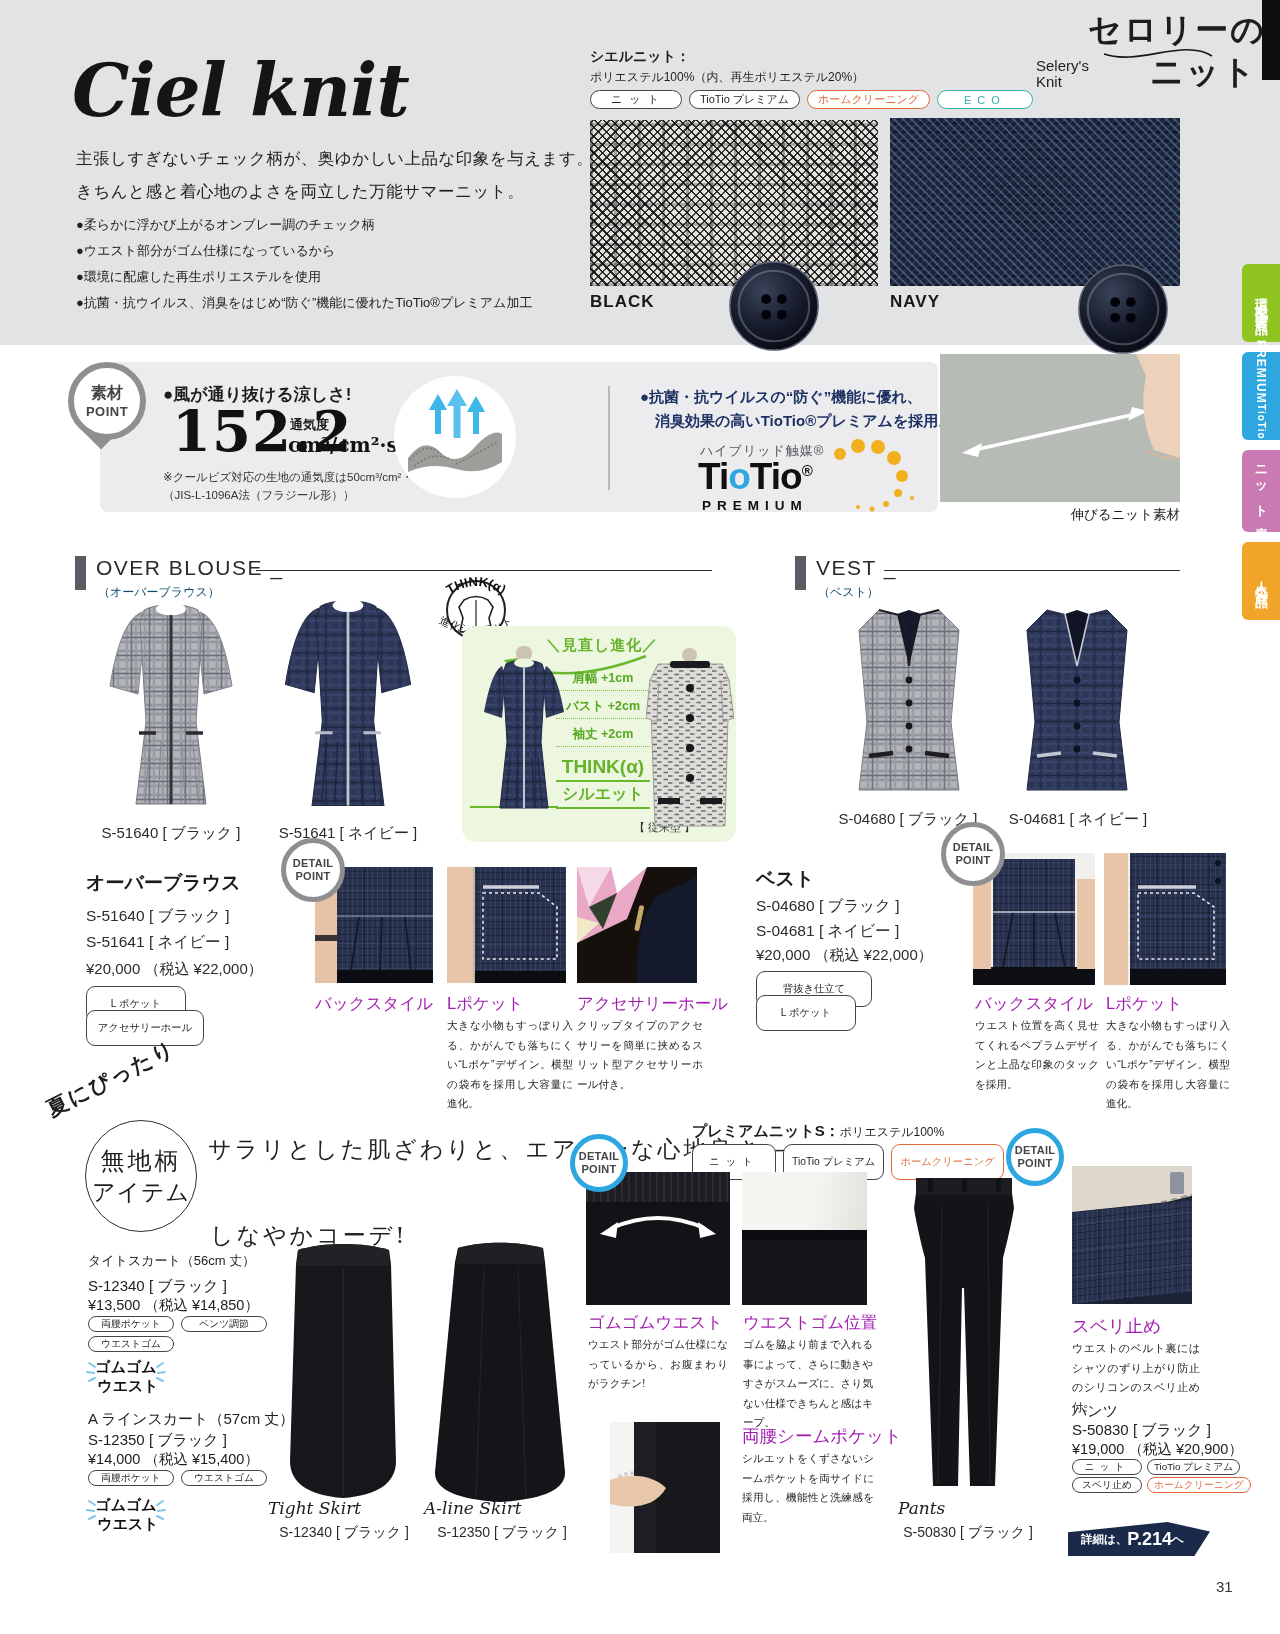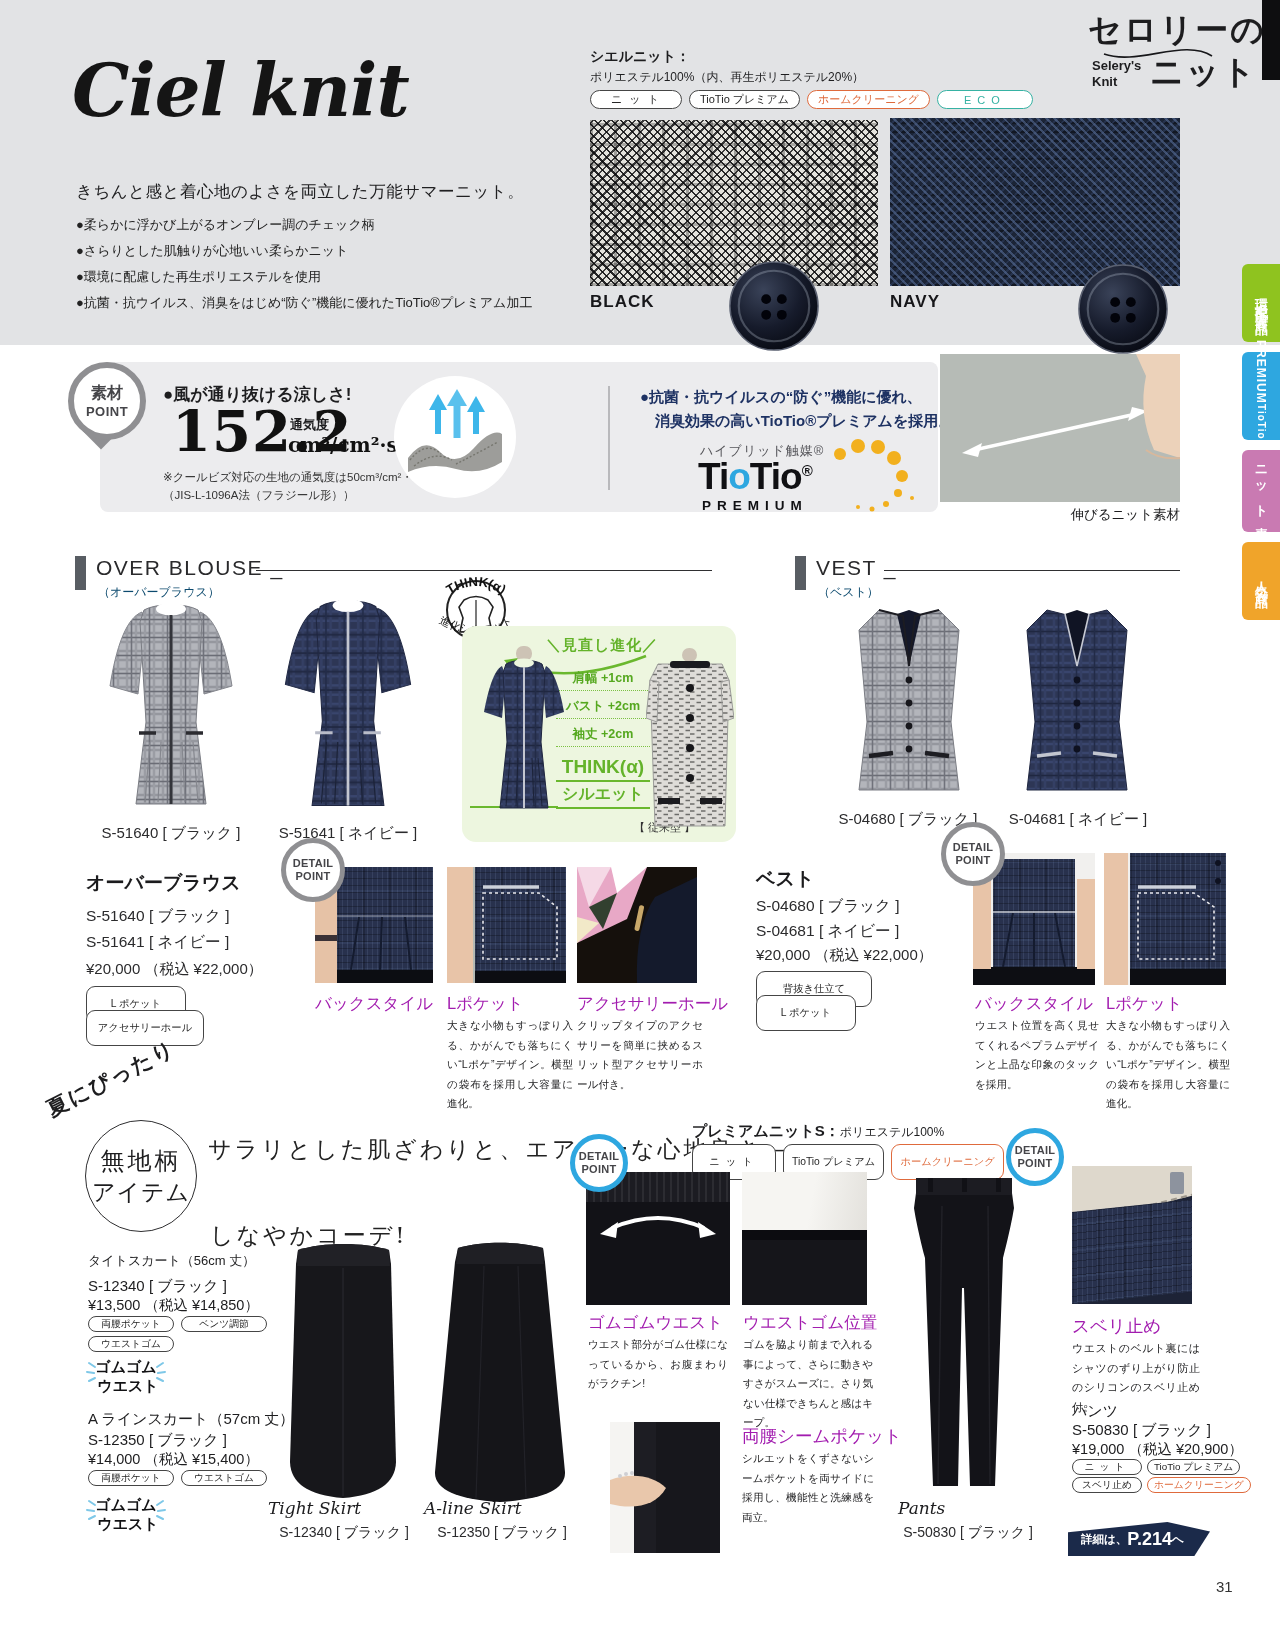--- a/index.html
+++ b/index.html
@@ -107,24 +107,25 @@
   <stop offset="0%" stop-color="#3a4359"></stop>
           <stop offset="55%" stop-color="#161b2b"></stop>
           <stop offset="100%" stop-color="#05070e"></stop>
 </radialGradient>
 </defs>
 </svg>
 
 <div class="top-band"></div>
 
 <div class="abs brand" style="left:72px;top:48px">Ciel knit</div>
+<div class="abs lede" style="left:76px;top:142px;width:520px">主張しすぎないチェック柄が、奥ゆかしい上品な印象を与えます。</div>
 <div class="abs lede" style="left:76px;top:175px;width:520px">きちんと感と着心地のよさを両立した万能サマーニット。</div>
 <ul class="abs feat" style="left:76px;top:212px;width:520px">
   <li>●柔らかに浮かび上がるオンブレー調のチェック柄</li>
-  <li>●さらりとした肌触りが心地いい柔らかニット</li>
+  <li>●ウエスト部分がゴム仕様になっているから</li>
   <li>●環境に配慮した再生ポリエステルを使用</li>
   <li>●抗菌・抗ウイルス、消臭をはじめ“防ぐ”機能に優れたTioTio®プレミアム加工</li>
 </ul>
 
 <div class="abs" style="left:590px;top:48px;font-size:14px;font-weight:bold">シエルニット：</div>
 <div class="abs" style="left:590px;top:69px;font-size:12px">ポリエステル100%（内、再生ポリエステル20%）</div>
 <div class="abs pillrow" style="left:590px;top:90px">
   <span class="pill sp">ニット</span>
   <span class="pill">TioTio プレミアム</span>
   <span class="pill or">ホームクリーニング</span>
@@ -151,21 +152,21 @@
       <circle cx="56" cy="41" r="5" fill="#02030a"></circle>
   <circle cx="40" cy="57" r="5" fill="#02030a"></circle>
       <circle cx="56" cy="57" r="5" fill="#02030a"></circle>
 </svg>
 
 <div class="abs serif" style="left:1088px;top:8px;font-size:33px;font-weight:bold;letter-spacing:2px">セロリーの</div>
 <svg class="abs" style="left:1098px;top:34px" width="118" height="34" viewBox="0 0 118 34">
   <path d="M6,20 C40,32 86,4 114,22" fill="none" stroke="#17171a" stroke-width="1.6"></path>
 </svg>
 <div class="abs serif" style="left:1150px;top:50px;font-size:33px;font-weight:bold;letter-spacing:2px">ニット</div>
-<div class="abs" style="left:1092px;top:58px;font-size:13px;font-weight:bold;line-height:16px">
+<div class="abs" style="left:1036px;top:58px;font-size:15px;font-weight:normal;line-height:16px">
   <div>Selery's</div>
   <div>Knit</div>
 </div>
 <div class="abs" style="left:1262px;top:0;width:18px;height:80px;background:#0e0e10"></div>
 
 <div class="tab" style="top:264px;height:78px;background:#8fc31f">環境配慮商品</div>
 <div class="tab" style="top:352px;height:88px;background:#2ea7e0;letter-spacing:1px">
   <span style="font-size:12px">PREMIUM</span>
   <span style="font-size:10px">TioTio®</span>
 </div>

